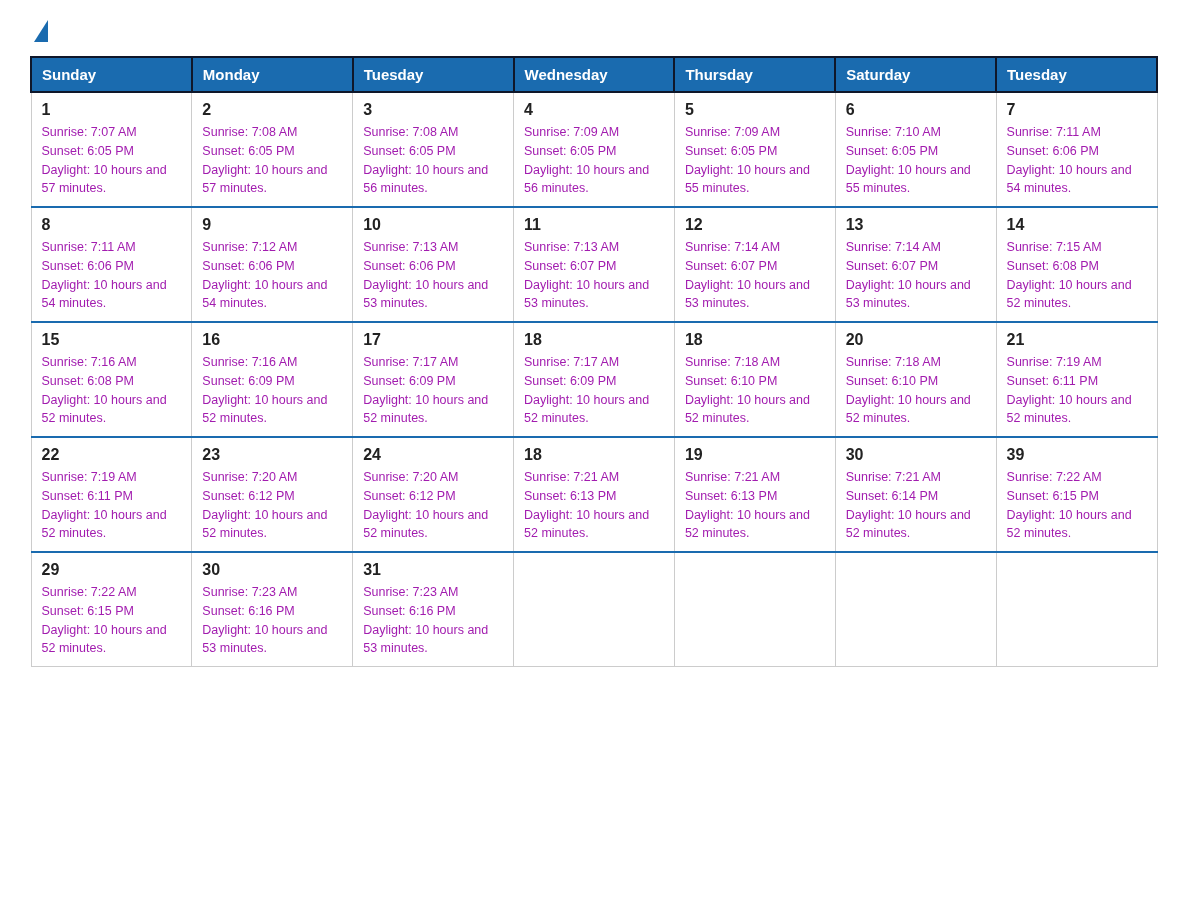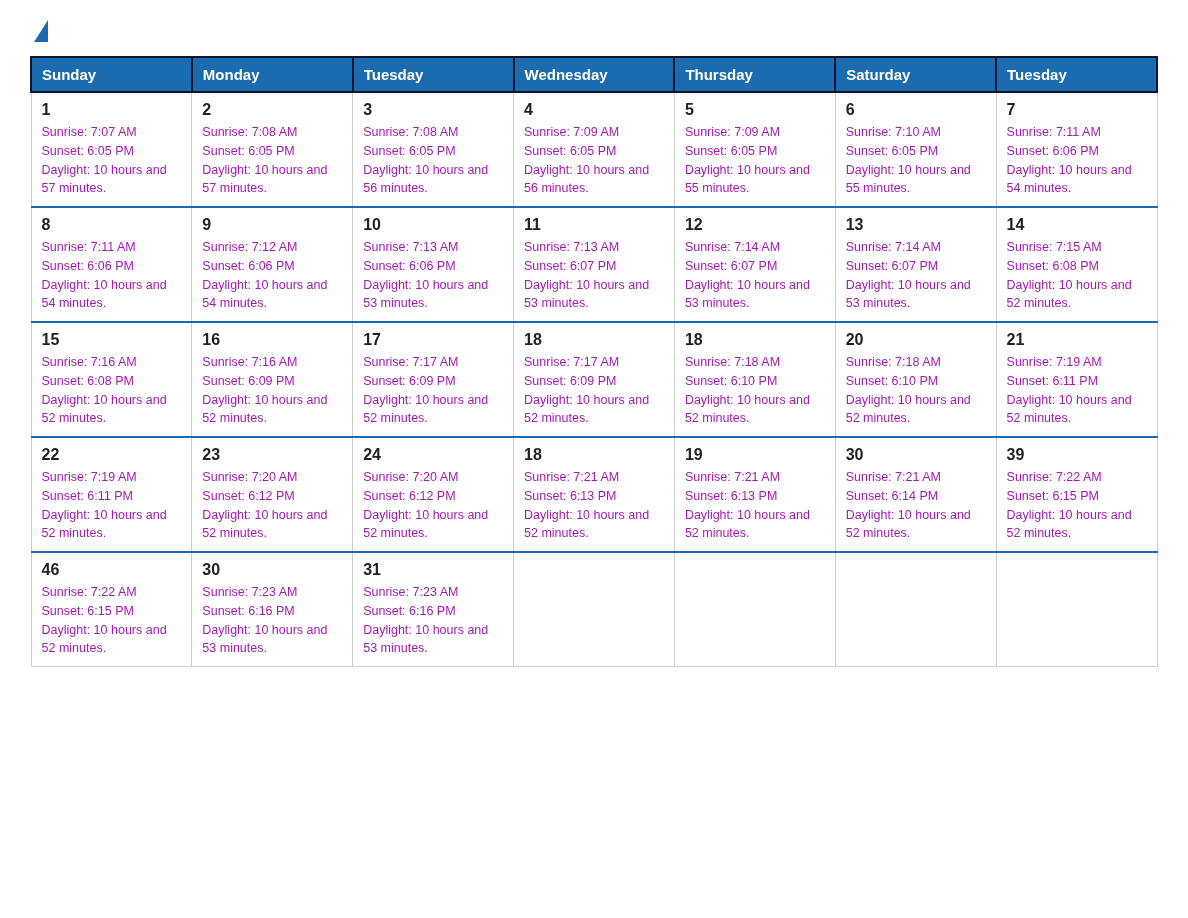--- a/index.html
+++ b/index.html
@@ -244,21 +244,21 @@
           <span class="day-num">30</span>
 <div class="day-info">Sunrise: 7:21 AM<br>Sunset: 6:14 PM<br>Daylight: 10 hours and 52 minutes.</div>
         </td>
         <td>
           <span class="day-num">39</span>
 <div class="day-info">Sunrise: 7:22 AM<br>Sunset: 6:15 PM<br>Daylight: 10 hours and 52 minutes.</div>
         </td>
       </tr>
       <tr class="week-row">
         <td>
-          <span class="day-num">46</span>
+          <span class="day-num">29</span>
 <div class="day-info">Sunrise: 7:22 AM<br>Sunset: 6:15 PM<br>Daylight: 10 hours and 52 minutes.</div>
         </td>
         <td>
           <span class="day-num">30</span>
 <div class="day-info">Sunrise: 7:23 AM<br>Sunset: 6:16 PM<br>Daylight: 10 hours and 53 minutes.</div>
         </td>
         <td>
           <span class="day-num">31</span>
 <div class="day-info">Sunrise: 7:23 AM<br>Sunset: 6:16 PM<br>Daylight: 10 hours and 53 minutes.</div>
         </td>

